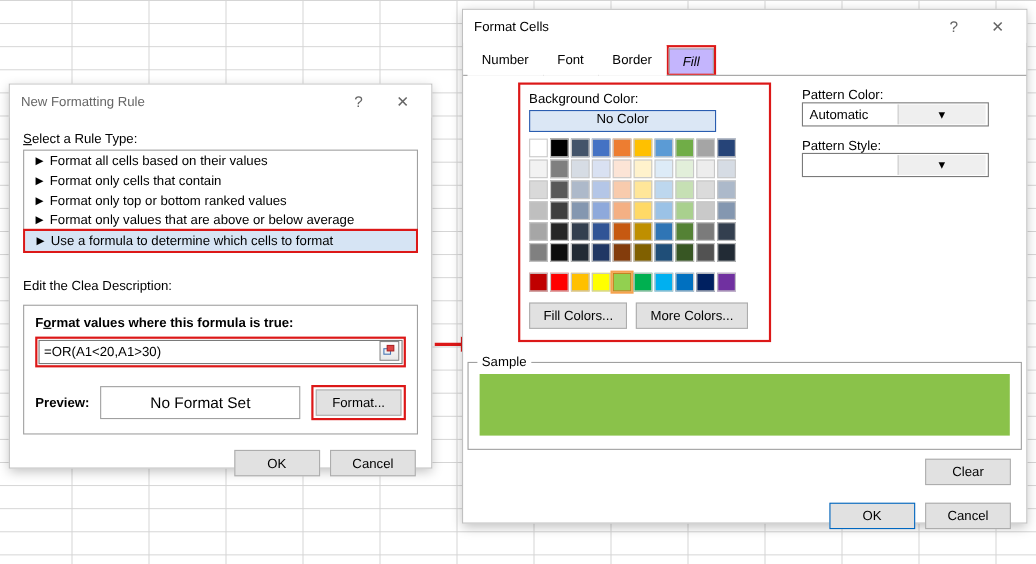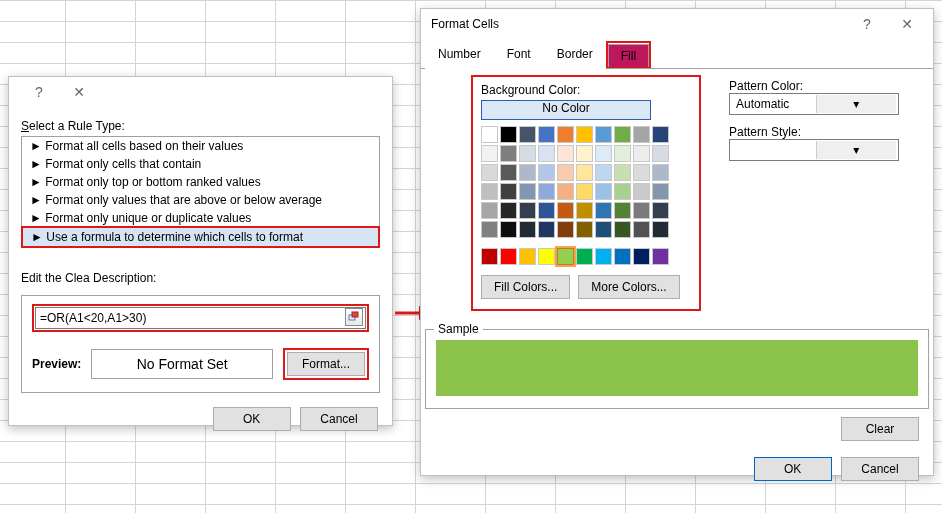--- a/index.html
+++ b/index.html
@@ -125,22 +125,23 @@
     padding: 4px 12px;
     border: 1px solid transparent;
     border-bottom: none;
     cursor: pointer;
     position: relative;
     top: 1px;
     background: #fff;
   }
   .tab.active {
     border-color: #a0a0a0;
-    background: #be185d;
+    background: #c4b5fd;
     z-index: 1;
+    font-style: italic;
   }
   .fc-body { padding: 10px 14px; display: flex; margin-left: 40px; }
   .fc-left { flex: 0 0 230px; }
   .fc-right { flex: 1; padding-left: 28px; }
   .nocolor-btn {
     border: 1px solid #2a5db0;
     background: #dbe7f5;
     width: 170px; height: 20px;
     text-align:center;
     cursor:pointer;
@@ -190,38 +191,39 @@
   }
   .arrow-annotation svg { display:block; }
 </style>
 </head>
 <body>
 
 <div class="grid"></div>
 
 <div id="new-rule" class="dialog">
   <div class="titlebar">
+    <span class="title">New Formatting Rule</span>
     <span class="help">?</span>
     <span class="close">✕</span>
   </div>
   <div class="body">
     <div class="section-label"><span style="text-decoration:underline">S</span>elect a Rule Type:</div>
     <div class="rule-list" id="rule-list">
         <div class="rule-item">► Format all cells based on their values</div>
         <div class="rule-item">► Format only cells that contain</div>
         <div class="rule-item">► Format only top or bottom ranked values</div>
         <div class="rule-item">► Format only values that are above or below average</div>
-        <div class="rule-item">► Format only unique or duplicate values</div>
         <div class="hl-red" style="margin: -1px;">
           <div class="rule-item selected">► Use a formula to determine which cells to format</div>
         </div>
       </div>
 
     <div class="section-label">Edit the Clea Description:</div>
     <div class="groupbox">
+      <div class="groupbox-title"><span>F<span style="text-decoration:underline">o</span>rmat values where this formula is true:</span></div>
       <div class="formula-row hl-red" style="padding:1px;">
         <input class="formula-input" value="=OR(A1&lt;20,A1&gt;30)" style="">
         <div class="refedit-btn">
           <svg viewBox="0 0 12 12">
               <rect x="1" y="4" width="6" height="5" fill="none" stroke="#4a78b5"></rect>
               <rect x="4" y="1" width="6" height="5" fill="#d44" stroke="#a22"></rect>
             </svg>
         </div>
       </div>
       <div class="preview-row">

